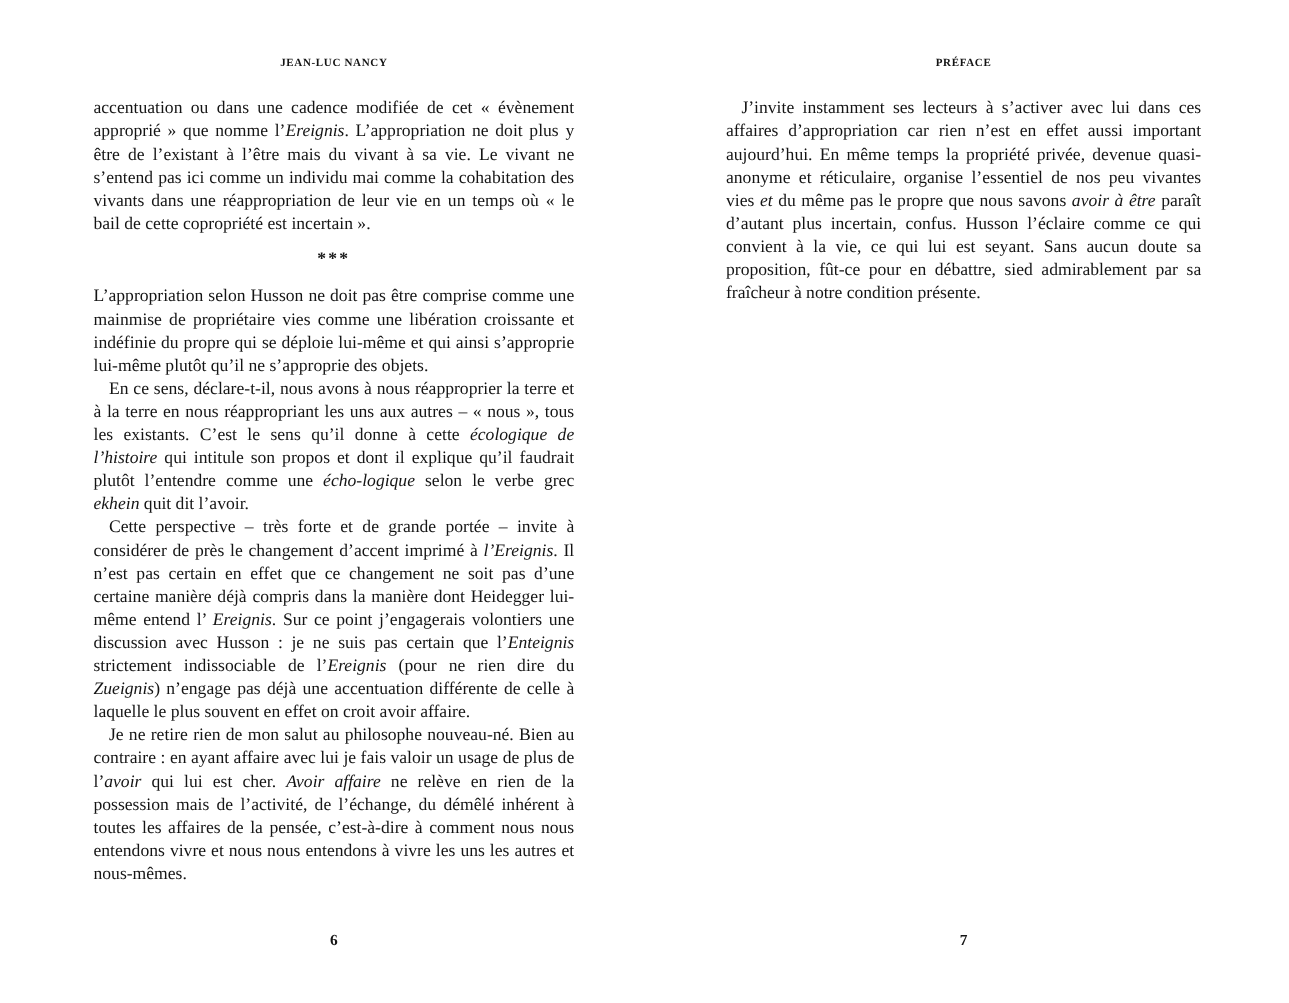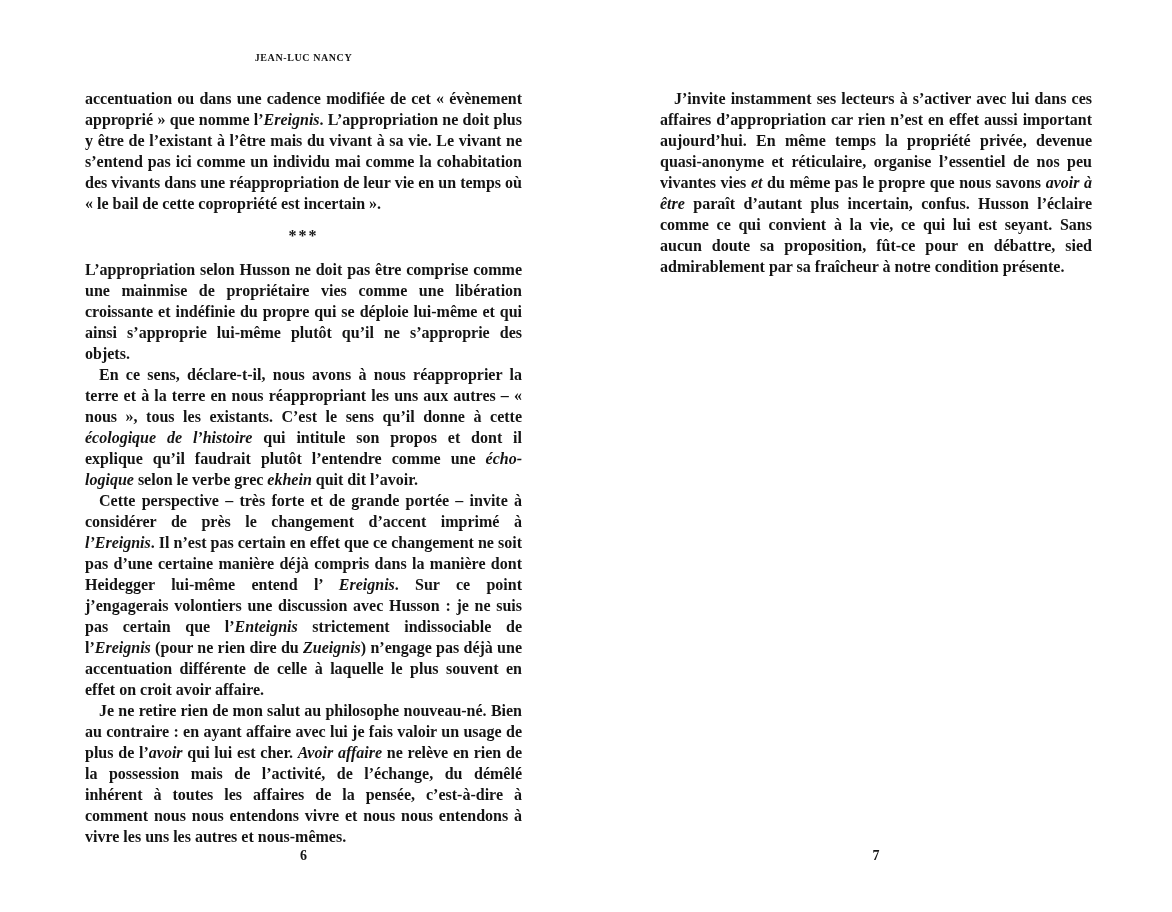--- a/index.html
+++ b/index.html
@@ -42,21 +42,21 @@
   }
   .text-block {
     position: absolute;
     top: 88px;
     left: 0;
     right: 0;
   }
   .para {
     font-size: 16px;
     line-height: 21px;
-    font-weight: bold;
+    font-weight: normal;
     text-align: justify;
   }
   .para.indent { text-indent: 14px; }
   .para em { font-style: italic; }
   .separator {
     text-align: center;
     font-size: 16px;
     font-weight: bold;
     letter-spacing: 2px;
     margin: 13px 0 14px 0;
@@ -86,20 +86,21 @@
           <p class="para indent"><span>En ce sens, déclare-t-il, nous avons à nous réapproprier la terre et à la terre en nous réappropriant les uns aux autres – « nous », tous les existants. C’est le sens qu’il donne à cette </span><em>écologique de l’histoire</em><span> qui intitule son propos et dont il explique qu’il faudrait plutôt l’entendre comme une </span><em>écho-logique</em><span> selon le verbe grec </span><em>ekhein</em><span> quit dit l’avoir.</span></p>
           <p class="para indent"><span>Cette perspective – très forte et de grande portée – invite à considérer de près le changement d’accent imprimé à </span><em>l’Ereignis</em><span>. Il n’est pas certain en effet que ce changement ne soit pas d’une certaine manière déjà compris dans la manière dont Heidegger lui-même entend l’ </span><em>Ereignis</em><span>. Sur ce point j’engagerais volontiers une discussion avec Husson : je ne suis pas certain que l’</span><em>Enteignis</em><span> strictement indissociable de l’</span><em>Ereignis</em><span> (pour ne rien dire du </span><em>Zueignis</em><span>) n’engage pas déjà une accentuation différente de celle à laquelle le plus souvent en effet on croit avoir affaire.</span></p>
           <p class="para indent"><span>Je ne retire rien de mon salut au philosophe nouveau-né. Bien au contraire : en ayant affaire avec lui je fais valoir un usage de plus de l’</span><em>avoir</em><span> qui lui est cher. </span><em>Avoir affaire</em><span> ne relève en rien de la possession mais de l’activité, de l’échange, du démêlé inhérent à toutes les affaires de la pensée, c’est-à-dire à comment nous nous entendons vivre et nous nous enten­dons à vivre les uns les autres et nous-mêmes.</span></p>
         </div>
       <footer class="page-number">6</footer>
     </div>
   </section>
 
   <section class="page">
     <div class="column column-right">
+      <header class="running-header">PRÉFACE</header>
       <div class="text-block" id="right-text">
           <p class="para indent"><span>J’invite instamment ses lecteurs à s’activer avec lui dans ces affaires d’appropriation car rien n’est en effet aussi important aujourd’hui. En même temps la propriété privée, devenue quasi-anonyme et réticulaire, organise l’essentiel de nos peu vivantes vies </span><em>et</em><span> du même pas le propre que nous savons </span><em>avoir à être</em><span> paraît d’autant plus incertain, confus. Husson l’éclaire comme ce qui convient à la vie, ce qui lui est seyant. Sans aucun doute sa proposition, fût-ce pour en débattre, sied admirablement par sa fraîcheur à notre condi­tion présente.</span></p>
         </div>
       <footer class="page-number">7</footer>
     </div>
   </section>
 
 </div>
 
 </body></html>

